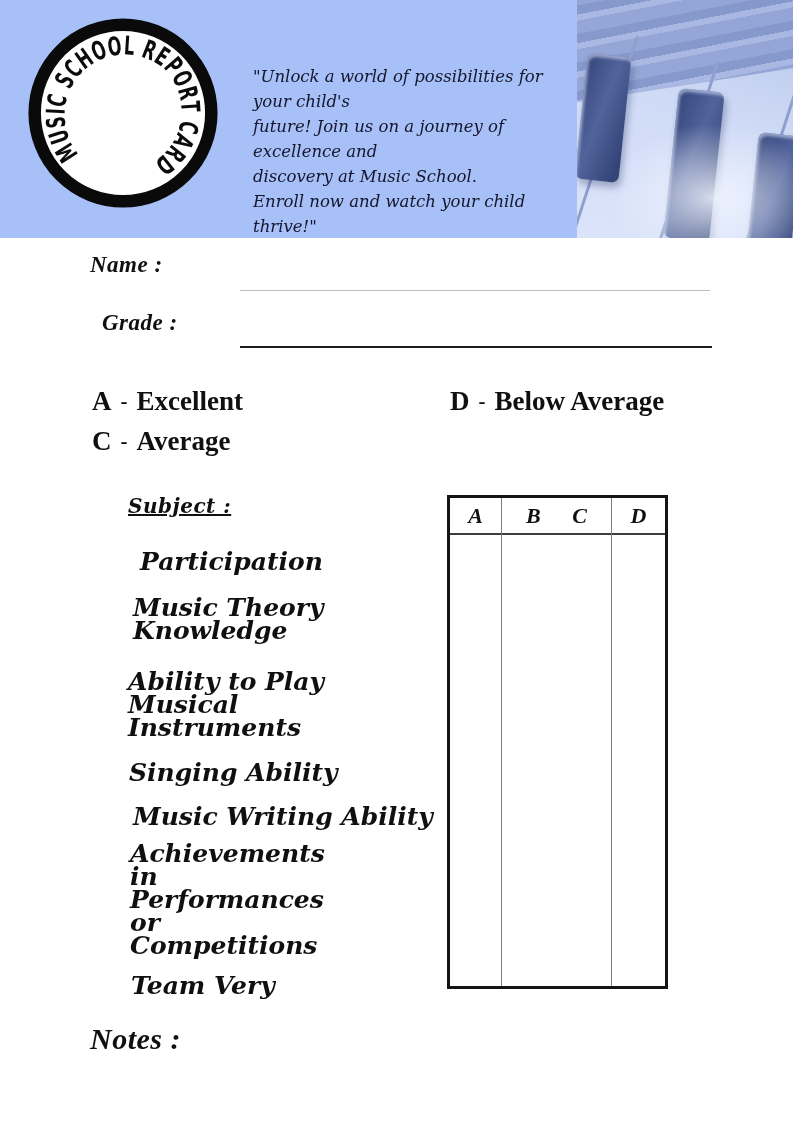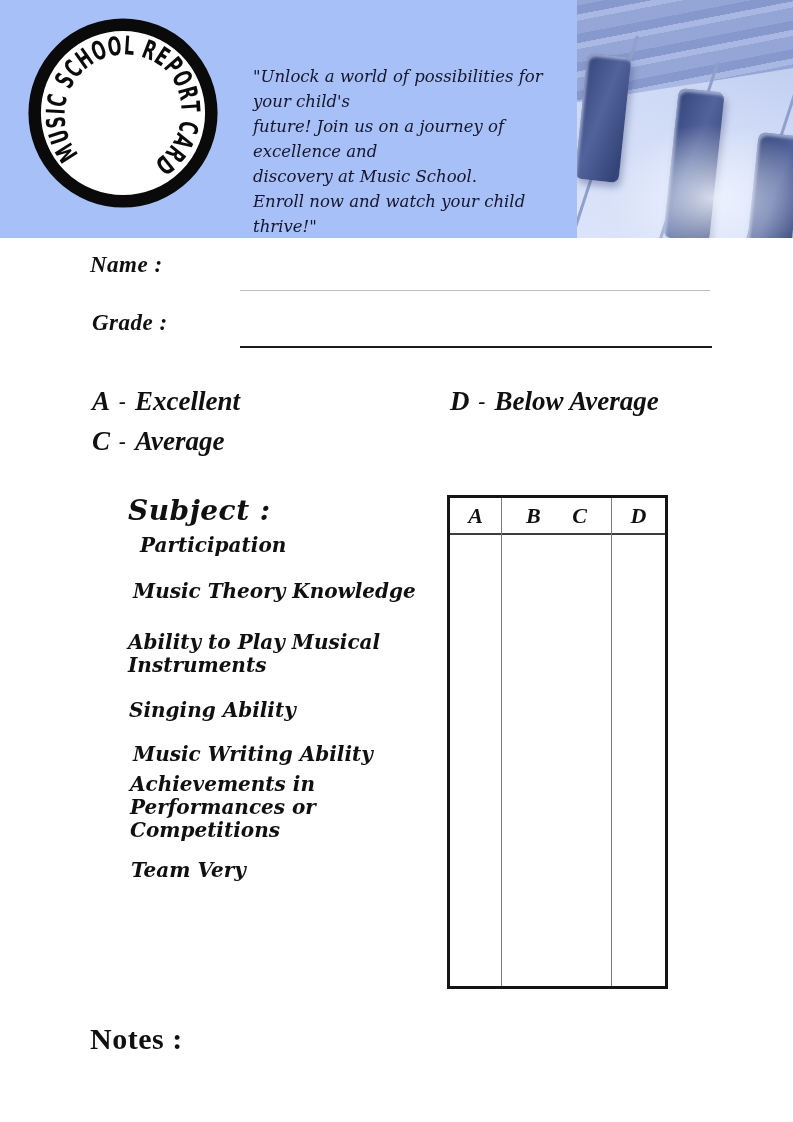--- a/index.html
+++ b/index.html
@@ -28,57 +28,57 @@
     background:linear-gradient(105deg,#35467c 0%,#51639b 45%,#2e3e71 100%);
     box-shadow:inset 2px 3px 3px rgba(222,230,252,.55), 3px 5px 7px rgba(43,58,105,.35);}
   .pk-b1{left:4px;top:55px;width:44px;height:126px;}
   .pk-b2{left:94px;top:90px;width:46px;height:150px;}
   .pk-b3{left:174px;top:134px;width:44px;height:150px;}
   .pk-glow{position:absolute;right:-25px;bottom:-35px;width:210px;height:150px;
     background:radial-gradient(ellipse,rgba(242,246,255,.85) 0%,rgba(242,246,255,0) 70%);}
   
   .field-label{position:absolute;font-weight:bold;font-style:italic;font-size:23px;letter-spacing:.5px;}
   .lbl-name{left:90px;top:252px;}
-  .lbl-grade{left:92px;top:310px;}
+  .lbl-grade{left:102px;top:310px;}
   .fill-line{position:absolute;height:24px;}
   .name-line{left:240px;top:266px;width:470px;border-bottom:1.5px solid #bcbcbc;}
   .grade-line{left:240px;top:322px;width:472px;border-bottom:2.5px solid #1b1b1b;}
   
   .legend{position:absolute;left:92px;top:386px;width:640px;
     display:grid;grid-template-columns:358px auto;grid-auto-flow:column;
     grid-template-rows:40px 40px;}
-  .legend-item{font-weight:bold;font-style:italic;font-size:27px;white-space:nowrap;}
+  .legend-item{font-weight:bold;font-size:27px;white-space:nowrap;}
   .legend-item .sep{font-size:21px;font-weight:600;margin:0 9px;vertical-align:2px;}
   
   .subjects{position:absolute;left:128px;top:494px;width:322px;
     font-family:"DejaVu Serif", serif;font-weight:bold;font-style:italic;}
-  .subject-header{font-size:28px;margin-bottom:7px;letter-spacing:.5px;}
-  .subject-item{font-size:20px;line-height:23px;}
+  .subject-header{font-size:20px;margin-bottom:32px;letter-spacing:.5px;text-decoration:underline;}
+  .subject-item{font-size:25px;line-height:23px;}
   .s1{margin-left:12px;margin-bottom:23px;}
   .s2{margin-left:0;margin-bottom:22px;max-width:280px;}
   .s3{margin-left:5px;margin-bottom:28px;}
   .s4{margin-left:1px;margin-bottom:21px;}
-  .s5{margin-left:5px;margin-bottom:7px;}
+  .s5{margin-left:5px;margin-bottom:14px;}
   .s6{margin-left:2px;margin-bottom:14px;max-width:250px;}
   .s7{margin-left:2px;margin-bottom:17px;max-width:215px;}
   .s8{margin-left:3px;}
   
   .score-table{position:absolute;left:447px;top:495px;width:221px;height:494px;
     border:3px solid #141414;box-sizing:border-box;display:flex;background:#fff;}
   .score-col{display:flex;flex-direction:column;box-sizing:border-box;}
   .col-a{width:52px;border-right:1.5px solid #7c7c7c;}
   .col-bc{width:110px;border-right:1.5px solid #7c7c7c;}
   .col-d{flex:1;}
   .score-head{height:37px;border-bottom:2px solid #3d3d3d;box-sizing:border-box;
     display:flex;align-items:center;justify-content:center;
     font-weight:bold;font-style:italic;font-size:22px;}
   .score-head.two{justify-content:space-between;padding:0 24px;}
   .score-body{flex:1;}
   
-  .notes-label{position:absolute;left:90px;top:1022px;font-weight:bold;font-size:30px;letter-spacing:.5px;}
+  .notes-label{position:absolute;left:90px;top:1022px;font-weight:bold;font-style:italic;font-size:30px;letter-spacing:.5px;}
 </style>
 </head>
 <body>
 
 <div class="page">
 
   <header class="banner">
 
     <div class="logo">
       <svg viewBox="0 0 200 200">

